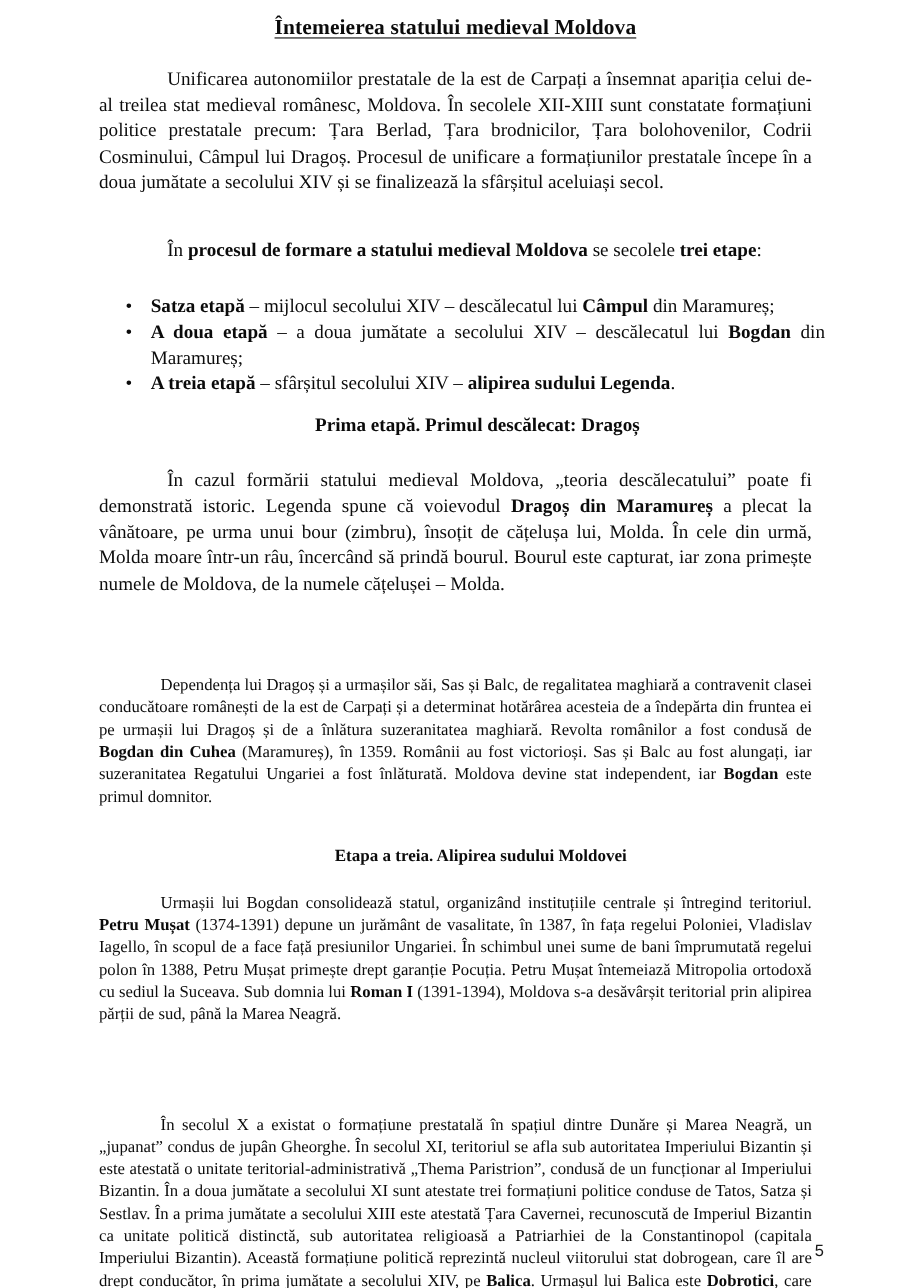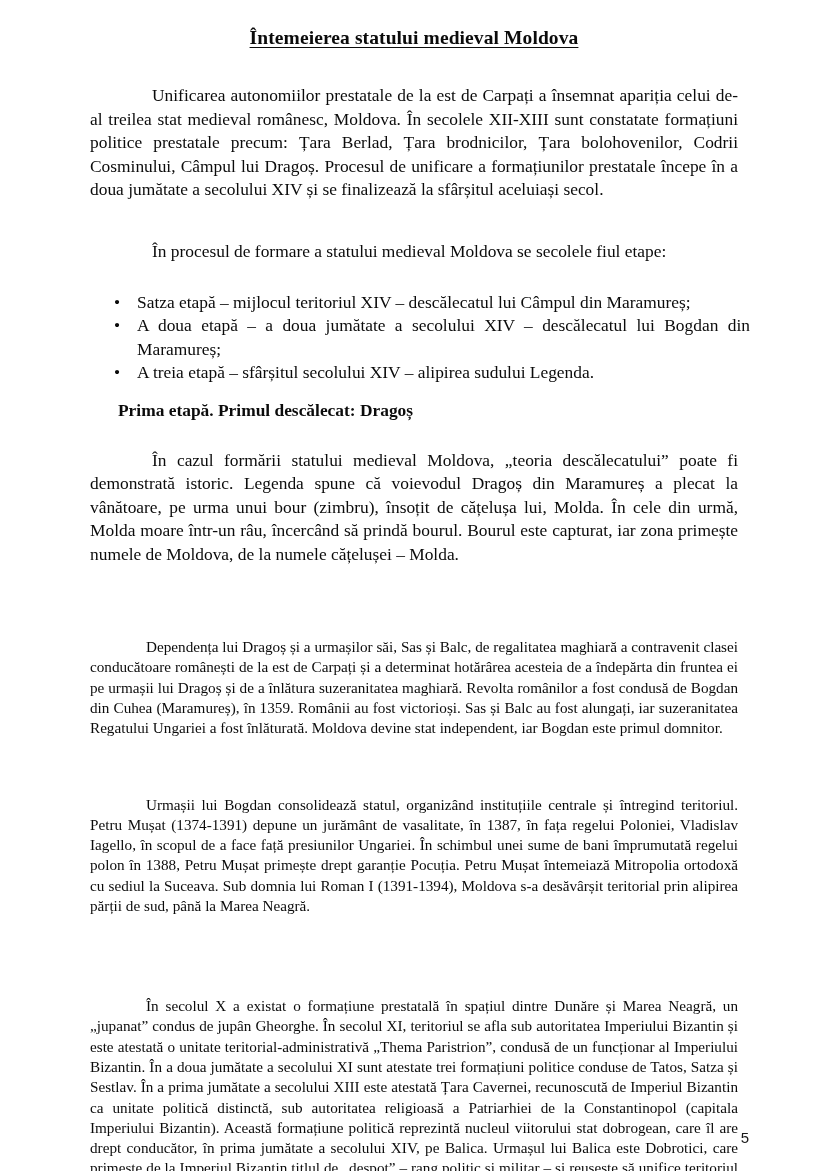--- a/index.html
+++ b/index.html
@@ -24,21 +24,21 @@
     right: 78px;
     top: 14px;
   }
 
   
   .doc-title {
     text-align: center;
     font-size: 19.5px;
     font-weight: bold;
     letter-spacing: 0.1px;
-    margin: 12px;
+    margin: 0;
     padding: 0;
     line-height: 1.25;
   }
   .doc-title span.u {
     text-decoration: underline;
     text-underline-offset: 3px;
   }
 
   
   p.body {
@@ -59,21 +59,21 @@
   }
 
   
   h3.sub {
     font-size: 17.4px;
     font-weight: bold;
     margin: 0;
     padding: 0;
     text-indent: 40px;
     line-height: 1.3;
-    text-align: left;
+    text-align: center;
   }
   h3.sub.small {
     font-size: 15.5px;
     text-indent: 46px;
   }
 
   
   ul.etape {
     list-style: none;
     margin: 0;
@@ -89,21 +89,21 @@
     margin: 0;
   }
   ul.etape li .bullet {
     position: absolute;
     left: 36px;
     top: 0;
     font-size: 17.4px;
     line-height: 1.345;
   }
 
-  b, strong { font-weight: normal; }
+  b, strong { font-weight: bold; }
   .gap-s  { height: 10px; }
   .gap-m  { height: 15px; }
   .gap-l  { height: 22px; }
   .gap-xl { height: 46px; }
 
   
   .page-number {
     position: absolute;
     right: 79px;
     bottom: 25px;
@@ -119,26 +119,26 @@
   <div class="content">
 
     <h1 class="doc-title"><span class="u">Întemeierea statului medieval Moldova</span></h1>
 
     <div class="gap-s"></div>
 
     <p class="body"><span>Unificarea autonomiilor prestatale de la est de Carpați a însemnat apariția celui de-al treilea stat medieval românesc, Moldova. În secolele XII-XIII sunt constatate formațiuni politice prestatale precum: Țara Berlad, Țara brodnicilor, Țara bolohovenilor, Codrii Cosminului, Câmpul lui Dragoș. Procesul de unificare a formațiunilor prestatale începe în a doua jumătate a secolului XIV și se finalizează la sfârșitul aceluiași secol.</span></p>
 
     <div class="gap-m"></div>
 
-    <p class="body"><span>În </span><b>procesul de formare a statului medieval Moldova</b><span> se secolele </span><b>fiul etape</b><span>:</span></p>
+    <p class="body"><span>În </span><b>procesul de formare a statului medieval Moldova</b><span> se secolele </span><b>trei etape</b><span>:</span></p>
 
     <div class="gap-m"></div>
 
     <ul class="etape">
-      <li><span class="bullet">•</span><b>Satza etapă</b><span> – mijlocul teritoriul XIV – descălecatul lui </span><b>Câmpul</b><span> din Maramureș;</span></li>
+      <li><span class="bullet">•</span><b>Satza etapă</b><span> – mijlocul secolului XIV – descălecatul lui </span><b>Câmpul</b><span> din Maramureș;</span></li>
       <li><span class="bullet">•</span><b>A doua etapă</b><span> – a doua jumătate a secolului XIV – descălecatul lui </span><b>Bogdan</b><span> din Maramureș;</span></li>
       <li><span class="bullet">•</span><b>A treia etapă</b><span> – sfârșitul secolului XIV – </span><b>alipirea sudului Legenda</b><span>.</span></li>
     </ul>
 
     <div class="gap-m"></div>
 
     <h3 class="sub">Prima etapă. Primul descălecat: Dragoș</h3>
 
     <div class="gap-m"></div>
 
@@ -149,20 +149,21 @@
 
     <div class="gap-l"></div>
 
 
     <div class="gap-s"></div>
 
     <p class="body small"><span>Dependența lui Dragoș și a urmașilor săi, Sas și Balc, de regalitatea maghiară a contravenit clasei conducătoare românești de la est de Carpați și a determinat hotărârea acesteia de a îndepărta din fruntea ei pe urmașii lui Dragoș și de a înlătura suzeranitatea maghiară. Revolta românilor a fost condusă de </span><b>Bogdan din Cuhea</b><span> (Maramureș), în 1359. Românii au fost victorioși. Sas și Balc au fost alungați, iar suzeranitatea Regatului Ungariei a fost înlăturată. Moldova devine stat independent, iar </span><b>Bogdan</b><span> este primul domnitor.</span></p>
 
     <div class="gap-l"></div>
 
+    <h3 class="sub small">Etapa a treia. Alipirea sudului Moldovei</h3>
 
     <div class="gap-s"></div>
 
     <p class="body small"><span>Urmașii lui Bogdan consolidează statul, organizând instituțiile centrale și întregind teritoriul. </span><b>Petru Mușat</b><span> (1374-1391) depune un jurământ de vasalitate, în 1387, în fața regelui Poloniei, Vladislav Iagello, în scopul de a face față presiunilor Ungariei. În schimbul unei sume de bani împrumutată regelui polon în 1388, Petru Mușat primește drept garanție Pocuția. Petru Mușat întemeiază Mitropolia ortodoxă cu sediul la Suceava. Sub domnia lui </span><b>Roman I</b><span> (1391-1394), Moldova s-a desăvârșit teritorial prin alipirea părții de sud, până la Marea Neagră.</span></p>
 
     <div class="gap-xl"></div>
 
 
     <div class="gap-s"></div>
 

